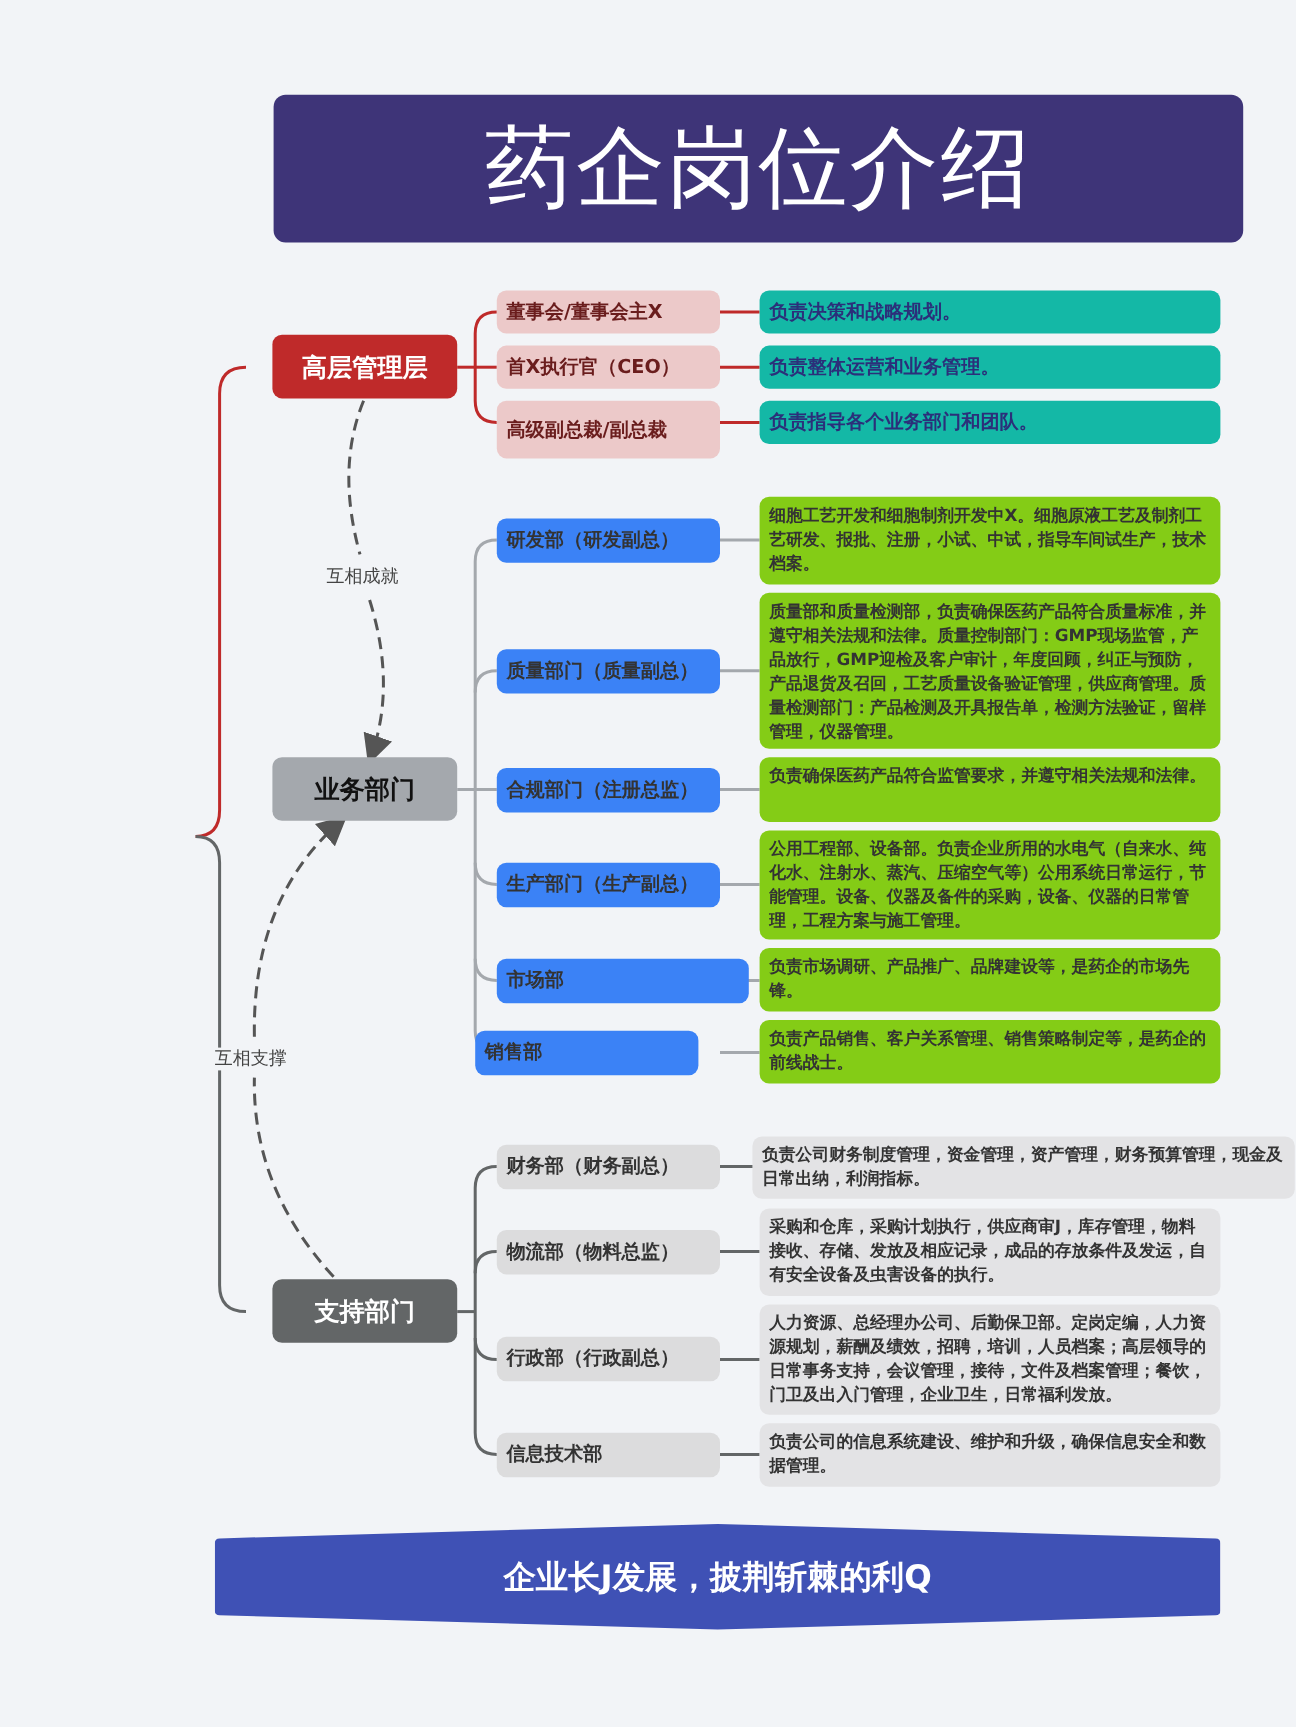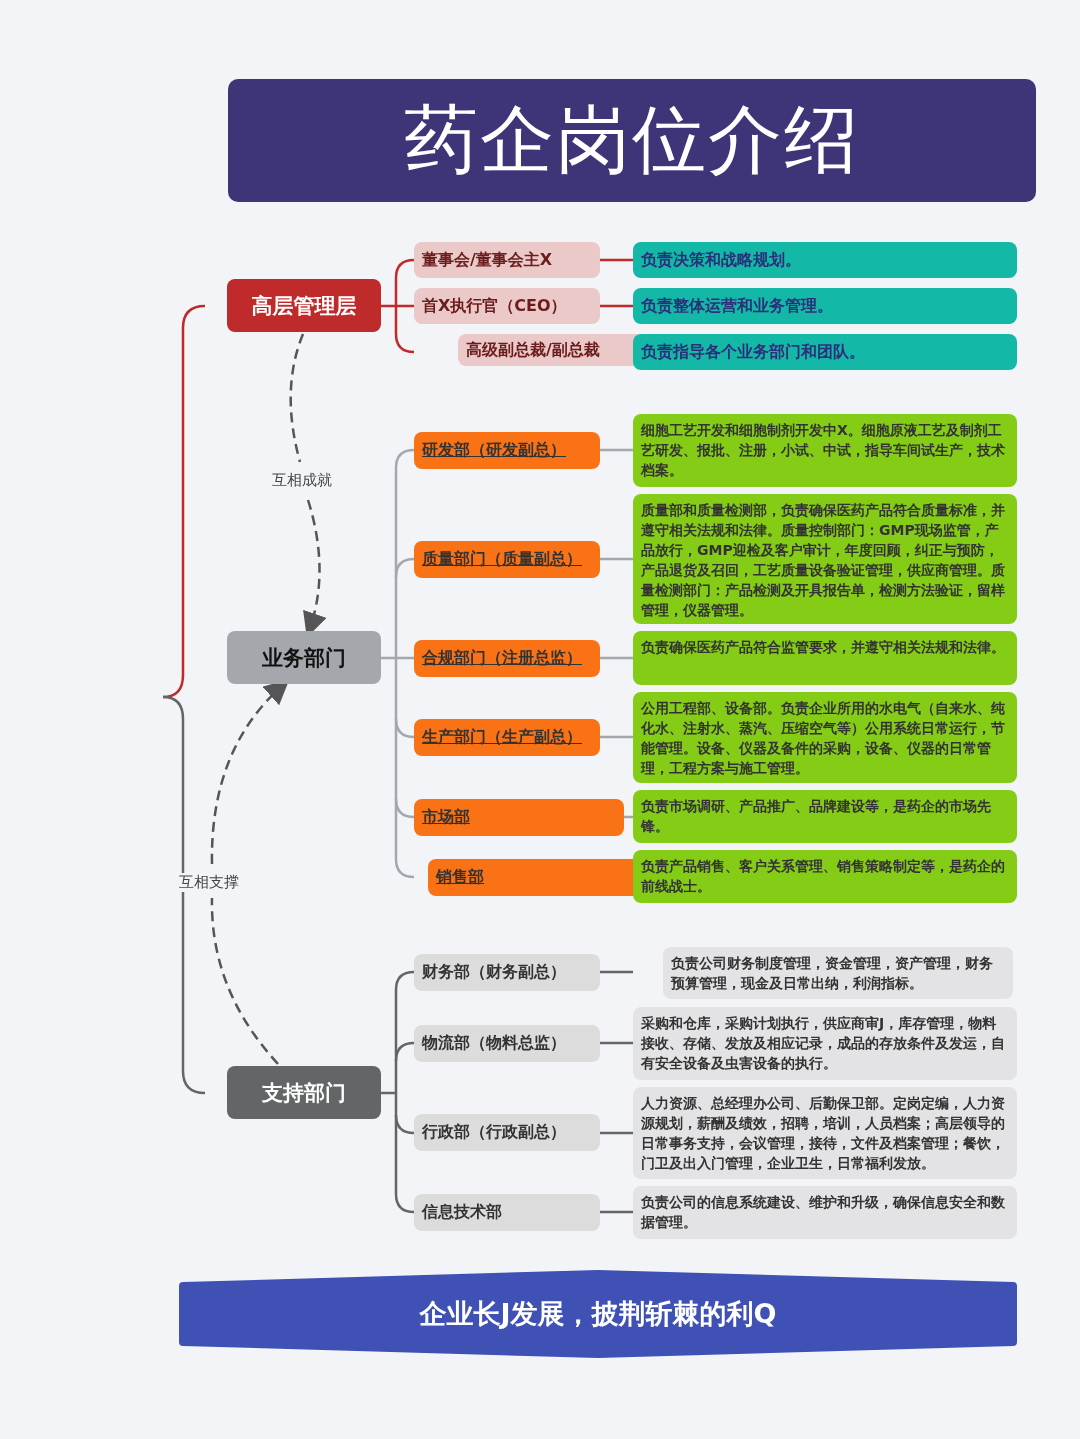--- a/index.html
+++ b/index.html
@@ -7,21 +7,21 @@
        font-family:"DejaVu Sans","Liberation Sans",sans-serif;}
   .abs{position:absolute;box-sizing:border-box;}
   #title-bar{left:203px;top:79px;width:808px;height:123px;background:#3e3478;border-radius:10px;
      display:flex;align-items:center;justify-content:center;color:#fff;font-size:74px;letter-spacing:2px;margin-left:25px;}
   .root{border-radius:8px;display:flex;align-items:center;justify-content:center;font-weight:bold;font-size:21px;}
   #root-exec{left:227px;top:279px;width:154px;height:53px;background:#bf2a2a;color:#fff;}
   #root-biz{left:227px;top:631px;width:154px;height:53px;background:#a4a8ad;color:#111;}
   #root-support{left:227px;top:1066px;width:154px;height:53px;background:#636667;color:#fff;font-family:Liberation Serif, serif;}
   .node{border-radius:8px;display:flex;align-items:center;padding-left:8px;font-weight:bold;font-size:16px;color:#333;}
   .node.exec{background:#ecc9c9;color:#6a1d1d;}
-  .node.biz{background:#f97316;color:#333;text-decoration:underline;}
+  .node.biz{background:#3b82f6;color:#333;}
   .node.sup{background:#dcdcdd;color:#333;}
   .desc{border-radius:8px;padding:6px 8px;font-size:14px;line-height:20px;font-weight:bold;color:#333;}
   .desc.exec{background:#14b8a6;color:#2b2f7a;font-size:16px;display:flex;align-items:center;padding-left:8px;}
   .desc.biz{background:#84cc16;}
   .desc.sup{background:#e3e3e5;}
   .rel-label{font-size:15px;color:#444;background:#f2f4f7;}
   #footer{left:179px;top:1268px;width:838px;height:92px;}
   #footer-text{left:179px;top:1268px;width:838px;height:92px;display:flex;align-items:center;justify-content:center;
      color:#fff;font-weight:bold;font-size:27px;}
 </style>
@@ -63,45 +63,45 @@
 
 <div class="abs root" id="root-exec">高层管理层</div>
 <div class="abs root" id="root-biz">业务部门</div>
 <div class="abs root" id="root-support">支持部门</div>
 
 <div class="abs rel-label" style="left:272px;top:471px;">互相成就</div>
 <div class="abs rel-label" style="left:179px;top:873px;">互相支撑</div>
 
 <div class="abs node exec" style="left:414px;top:242px;width:186px;height:36px;">董事会/董事会主X</div>
 <div class="abs node exec" style="left:414px;top:288px;width:186px;height:36px;">首X执行官（CEO）</div>
-<div class="abs node exec" style="left:414px;top:334px;width:186px;height:32px;margin-left:44px;">高级副总裁/副总裁</div>
+<div class="abs node exec" style="left:414px;top:334px;width:186px;height:48px;">高级副总裁/副总裁</div>
 <div class="abs desc exec" style="left:633px;top:242px;width:384px;height:36px;">负责决策和战略规划。</div>
 <div class="abs desc exec" style="left:633px;top:288px;width:384px;height:36px;">负责整体运营和业务管理。</div>
 <div class="abs desc exec" style="left:633px;top:334px;width:384px;height:36px;">负责指导各个业务部门和团队。</div>
 
 <div class="abs node biz" style="left:414px;top:432px;width:186px;height:37px;">研发部（研发副总）</div>
 <div class="abs node biz" style="left:414px;top:541px;width:186px;height:37px;">质量部门（质量副总）</div>
 <div class="abs node biz" style="left:414px;top:640px;width:186px;height:37px;">合规部门（注册总监）</div>
 <div class="abs node biz" style="left:414px;top:719px;width:186px;height:37px;">生产部门（生产副总）</div>
 <div class="abs node biz" style="left:414px;top:799px;width:210px;height:37px;">市场部</div>
-<div class="abs node biz" style="left:428px;top:859px;width:213px;height:37px;">销售部</div>
+<div class="abs node biz" style="left:396px;top:859px;width:186px;height:37px;">销售部</div>
 
 <div class="abs desc biz" style="left:633px;top:414px;width:384px;height:73px;">细胞工艺开发和细胞制剂开发中X。细胞原液工艺及制剂工艺研发、报批、注册，小试、中试，指导车间试生产，技术档案。</div>
 <div class="abs desc biz" style="left:633px;top:494px;width:384px;height:130px;">质量部和质量检测部，负责确保医药产品符合质量标准，并遵守相关法规和法律。质量控制部门：GMP现场监管，产品放行，GMP迎检及客户审计，年度回顾，纠正与预防，产品退货及召回，工艺质量设备验证管理，供应商管理。质量检测部门：产品检测及开具报告单，检测方法验证，留样管理，仪器管理。</div>
 <div class="abs desc biz" style="left:633px;top:631px;width:384px;height:54px;">负责确保医药产品符合监管要求，并遵守相关法规和法律。</div>
 <div class="abs desc biz" style="left:633px;top:692px;width:384px;height:91px;">公用工程部、设备部。负责企业所用的水电气（自来水、纯化水、注射水、蒸汽、压缩空气等）公用系统日常运行，节能管理。设备、仪器及备件的采购，设备、仪器的日常管理，工程方案与施工管理。</div>
 <div class="abs desc biz" style="left:633px;top:790px;width:384px;height:53px;">负责市场调研、产品推广、品牌建设等，是药企的市场先锋。</div>
 <div class="abs desc biz" style="left:633px;top:850px;width:384px;height:53px;">负责产品销售、客户关系管理、销售策略制定等，是药企的前线战士。</div>
 
 <div class="abs node sup" style="left:414px;top:954px;width:186px;height:37px;">财务部（财务副总）</div>
 <div class="abs node sup" style="left:414px;top:1025px;width:186px;height:37px;">物流部（物料总监）</div>
 <div class="abs node sup" style="left:414px;top:1114px;width:186px;height:37px;">行政部（行政副总）</div>
 <div class="abs node sup" style="left:414px;top:1194px;width:186px;height:37px;">信息技术部</div>
 
-<div class="abs desc sup" style="left:663px;top:947px;width:350px;height:52px;">负责公司财务制度管理，资金管理，资产管理，财务预算管理，现金及日常出纳，利润指标。</div>
+<div class="abs desc sup" style="left:627px;top:947px;width:452px;height:52px;">负责公司财务制度管理，资金管理，资产管理，财务预算管理，现金及日常出纳，利润指标。</div>
 <div class="abs desc sup" style="left:633px;top:1007px;width:384px;height:73px;">采购和仓库，采购计划执行，供应商审J，库存管理，物料接收、存储、发放及相应记录，成品的存放条件及发运，自有安全设备及虫害设备的执行。</div>
 <div class="abs desc sup" style="left:633px;top:1087px;width:384px;height:92px;">人力资源、总经理办公司、后勤保卫部。定岗定编，人力资源规划，薪酬及绩效，招聘，培训，人员档案；高层领导的日常事务支持，会议管理，接待，文件及档案管理；餐饮，门卫及出入门管理，企业卫生，日常福利发放。</div>
 <div class="abs desc sup" style="left:633px;top:1186px;width:384px;height:53px;">负责公司的信息系统建设、维护和升级，确保信息安全和数据管理。</div>
 
 <svg class="abs" id="footer" viewBox="0 0 838 92" width="838" height="92">
   <path d="M4,14 L419,2 L834,14 Q838,14 838,18 L838,74 Q838,78 834,78 L419,90 L4,78 Q0,78 0,74 L0,18 Q0,14 4,14 Z" fill="#3f51b5"></path>
 </svg>
 <div class="abs" id="footer-text">企业长J发展，披荆斩棘的利Q</div>
 
 </body></html>

